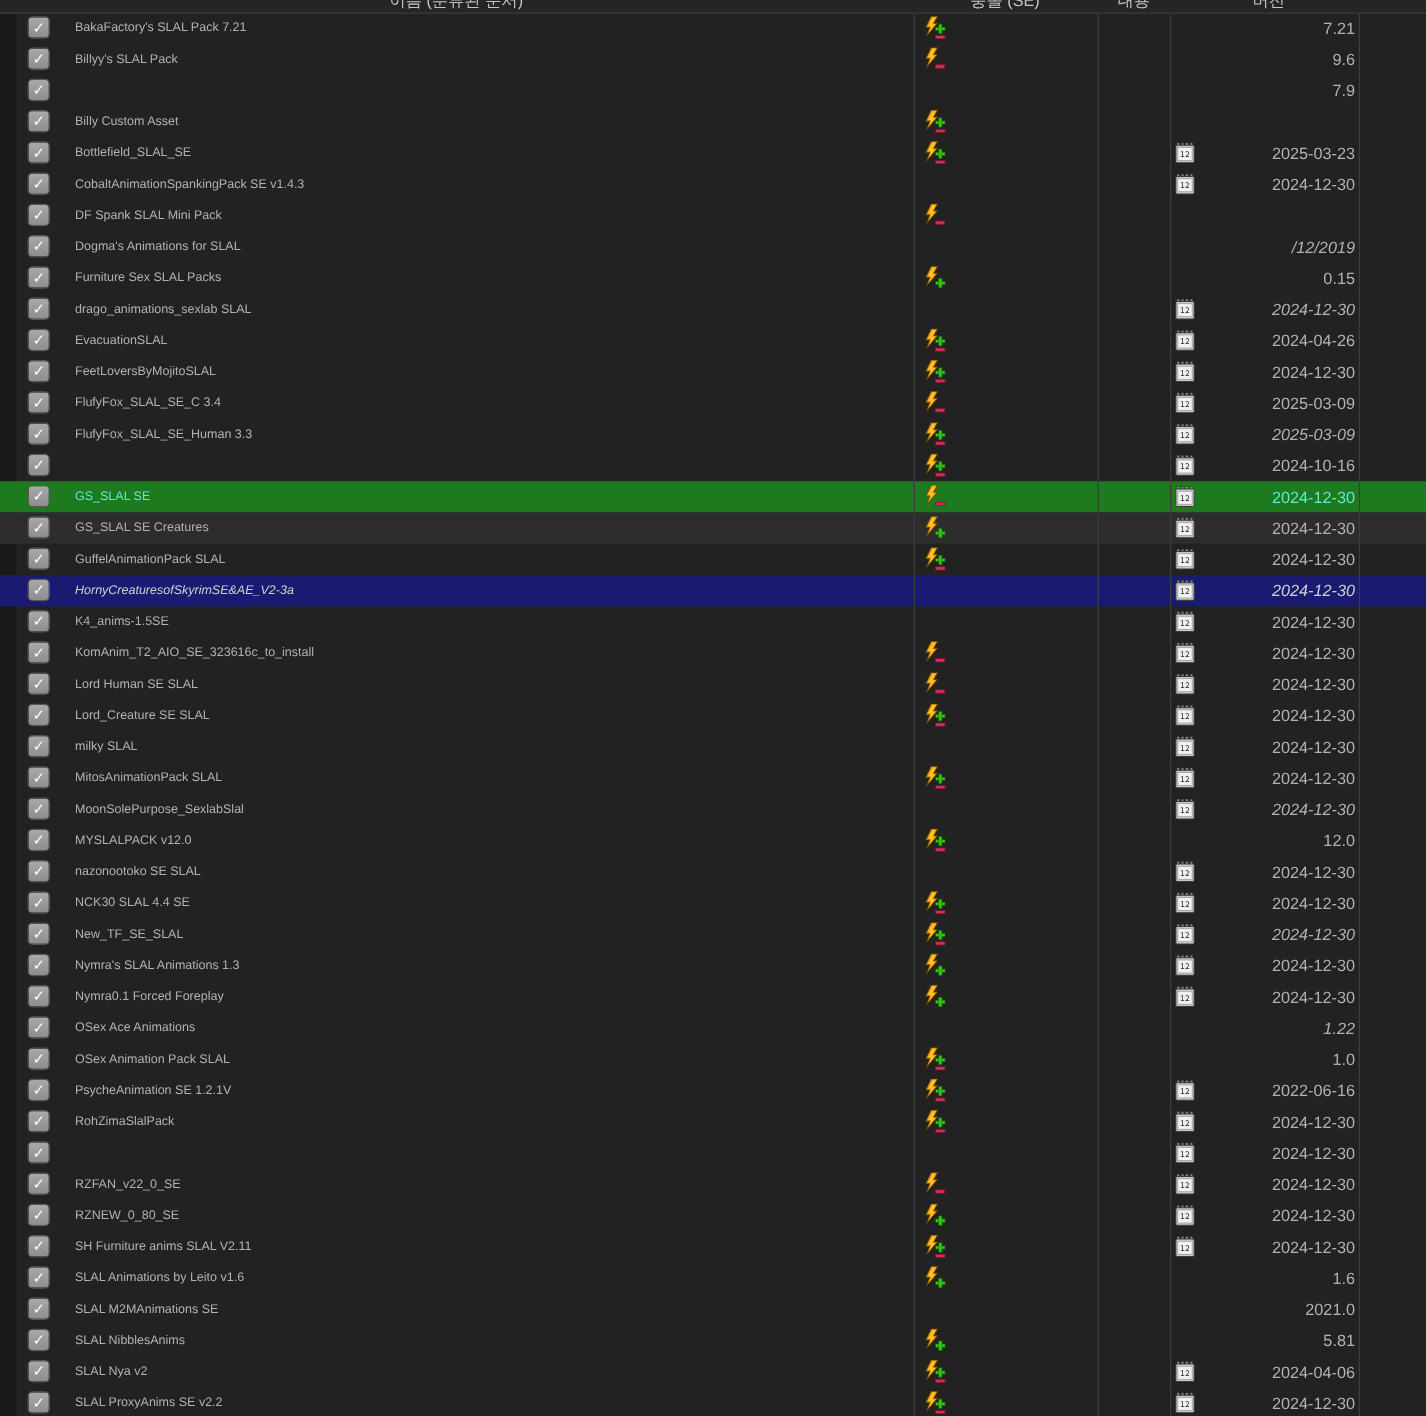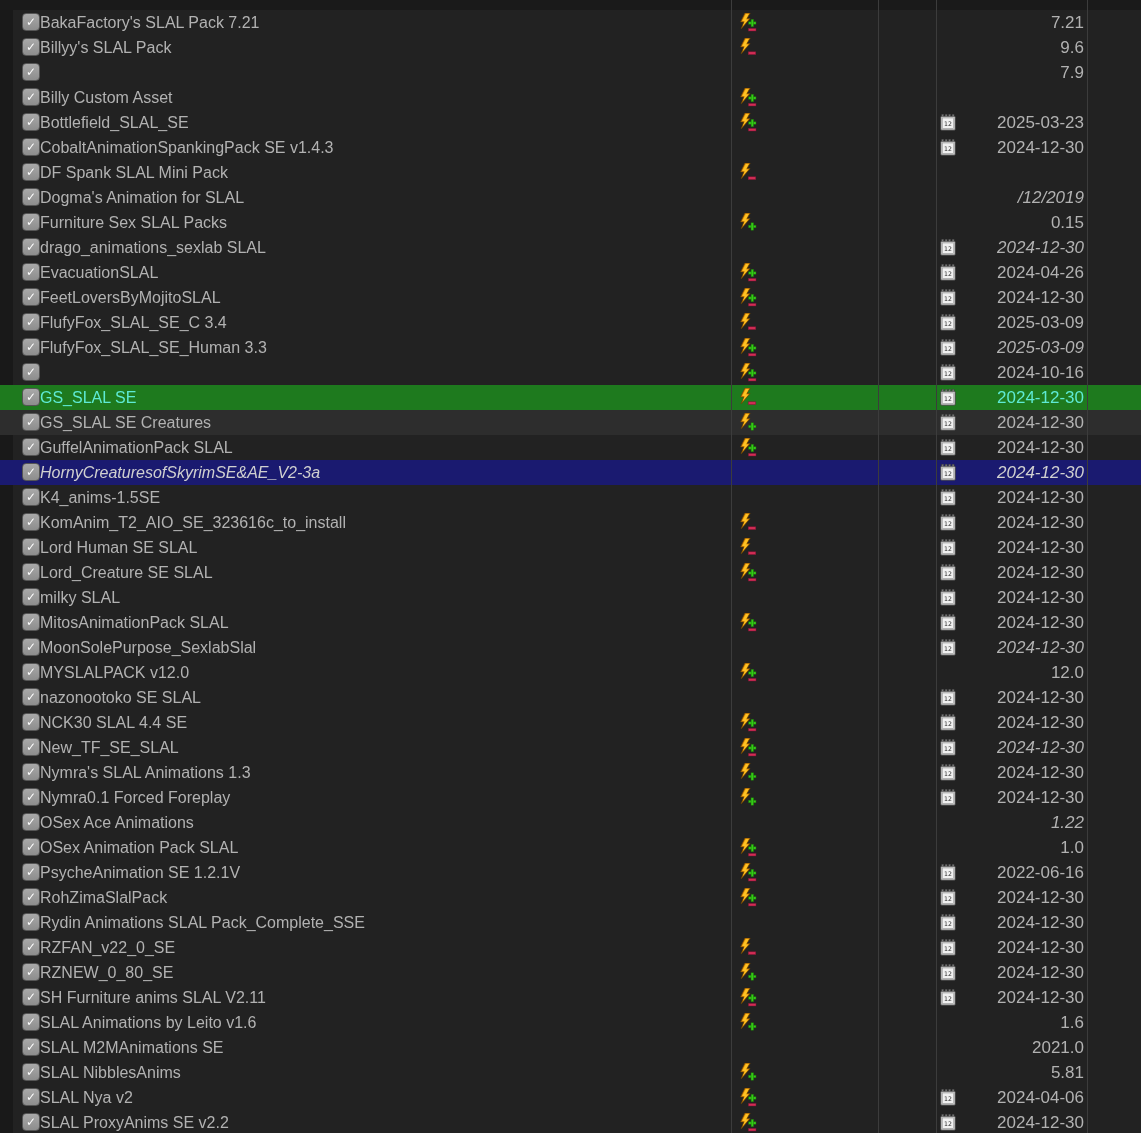--- a/index.html
+++ b/index.html
@@ -32,28 +32,28 @@
   .row.hl-selected{ background:#1a1a70; }
   .row.hl-green .name, .row.hl-green .version{ color:#5eead4; }
   .row.hl-selected .name, .row.hl-selected .version{ color:#d0d0d0;font-style:italic; }
   .checkbox{
     position:absolute; left:22px; top:3px; width:16px; height:16px;
     background:linear-gradient(#a9a9a9,#8d8d8d);
     border:1px solid #555; border-radius:4px;
     color:#fff; font-size:12px; line-height:16px; text-align:center;
   }
   .name{
-    position:absolute; left:40px; top:0; line-height:25px;
-    font-size:16px; color:#b2b2b2; white-space:nowrap;
+    position:absolute; left:60px; top:0; line-height:25px;
+    font-size:10px; color:#b2b2b2; white-space:nowrap;
   }
   .conflict{ position:absolute; left:739px; top:3px; width:18px; height:19px; }
   .cal{ position:absolute; left:940px; top:4px; width:16px; height:17px; }
   .version{
     position:absolute; right:57px; top:0; line-height:25px;
-    font-size:17px; color:#b2b2b2; white-space:nowrap;
+    font-size:13px; color:#b2b2b2; white-space:nowrap;
   }
   .version.italic{ font-style:italic;text-align:center; }
   svg{ display:block; }
   .defs{ position:absolute; width:0; height:0; overflow:hidden; }
 </style>
 </head>
 <body>
 
 <svg class="defs" xmlns="http://www.w3.org/2000/svg">
   <symbol id="bolt-base" viewBox="0 0 18 19">
@@ -81,20 +81,26 @@
     <rect x="8.6" y="0.3" width="2" height="3.4" fill="#8a8a8a" stroke="#333" stroke-width="0.4"></rect>
     <rect x="12.1" y="0.3" width="2" height="3.4" fill="#8a8a8a" stroke="#333" stroke-width="0.4"></rect>
     <rect x="0.7" y="2.2" width="14.6" height="14" rx="1" fill="#c9c9c9" stroke="#3a3a3a" stroke-width="0.8"></rect>
     <rect x="2.3" y="4" width="11.4" height="10.4" fill="#f1f1f1" stroke="#8f8f8f" stroke-width="0.5"></rect>
     <text x="8" y="11.6" text-anchor="middle" font-size="6.2" fill="#2a2a2a" font-family="DejaVu Sans, Liberation Sans, sans-serif">12</text>
   </symbol>
 </svg>
 
 <div class="app">
 
+  <div class="header">
+    <div class="hlabel" style="left:365px">이름 (분류된 순서)</div>
+    <div class="hlabel" style="left:804px">충돌 (SE)</div>
+    <div class="hlabel" style="left:907px">내용</div>
+    <div class="hlabel" style="left:1015px">버전</div>
+  </div>
 
   <div class="list">
   <div class="row hl-none">
     <div class="checkbox">✓</div>
     <div class="name">BakaFactory's SLAL Pack 7.21</div>
     <div class="conflict">
           <svg width="18" height="19">
             <use href="#bolt-both"></use>
           </svg>
         </div>
@@ -168,21 +174,21 @@
           <svg width="18" height="19">
             <use href="#bolt-red"></use>
           </svg>
         </div>
     <div class="cal"></div>
     <div class="version"></div>
   </div>
 
   <div class="row hl-none">
     <div class="checkbox">✓</div>
-    <div class="name">Dogma's Animation for SLAL</div>
+    <div class="name">Dogma's Animations for SLAL</div>
     <div class="conflict"></div>
     <div class="cal"></div>
     <div class="version italic">/12/2019</div>
   </div>
 
   <div class="row hl-none">
     <div class="checkbox">✓</div>
     <div class="name">Furniture Sex SLAL Packs</div>
     <div class="conflict">
           <svg width="18" height="19">
@@ -579,21 +585,20 @@
     <div class="cal">
           <svg width="16" height="17">
             <use href="#calendar"></use>
           </svg>
         </div>
     <div class="version">2024-12-30</div>
   </div>
 
   <div class="row hl-none">
     <div class="checkbox">✓</div>
-    <div class="name">Rydin Animations SLAL Pack_Complete_SSE</div>
     <div class="conflict"></div>
     <div class="cal">
           <svg width="16" height="17">
             <use href="#calendar"></use>
           </svg>
         </div>
     <div class="version">2024-12-30</div>
   </div>
 
   <div class="row hl-none">

